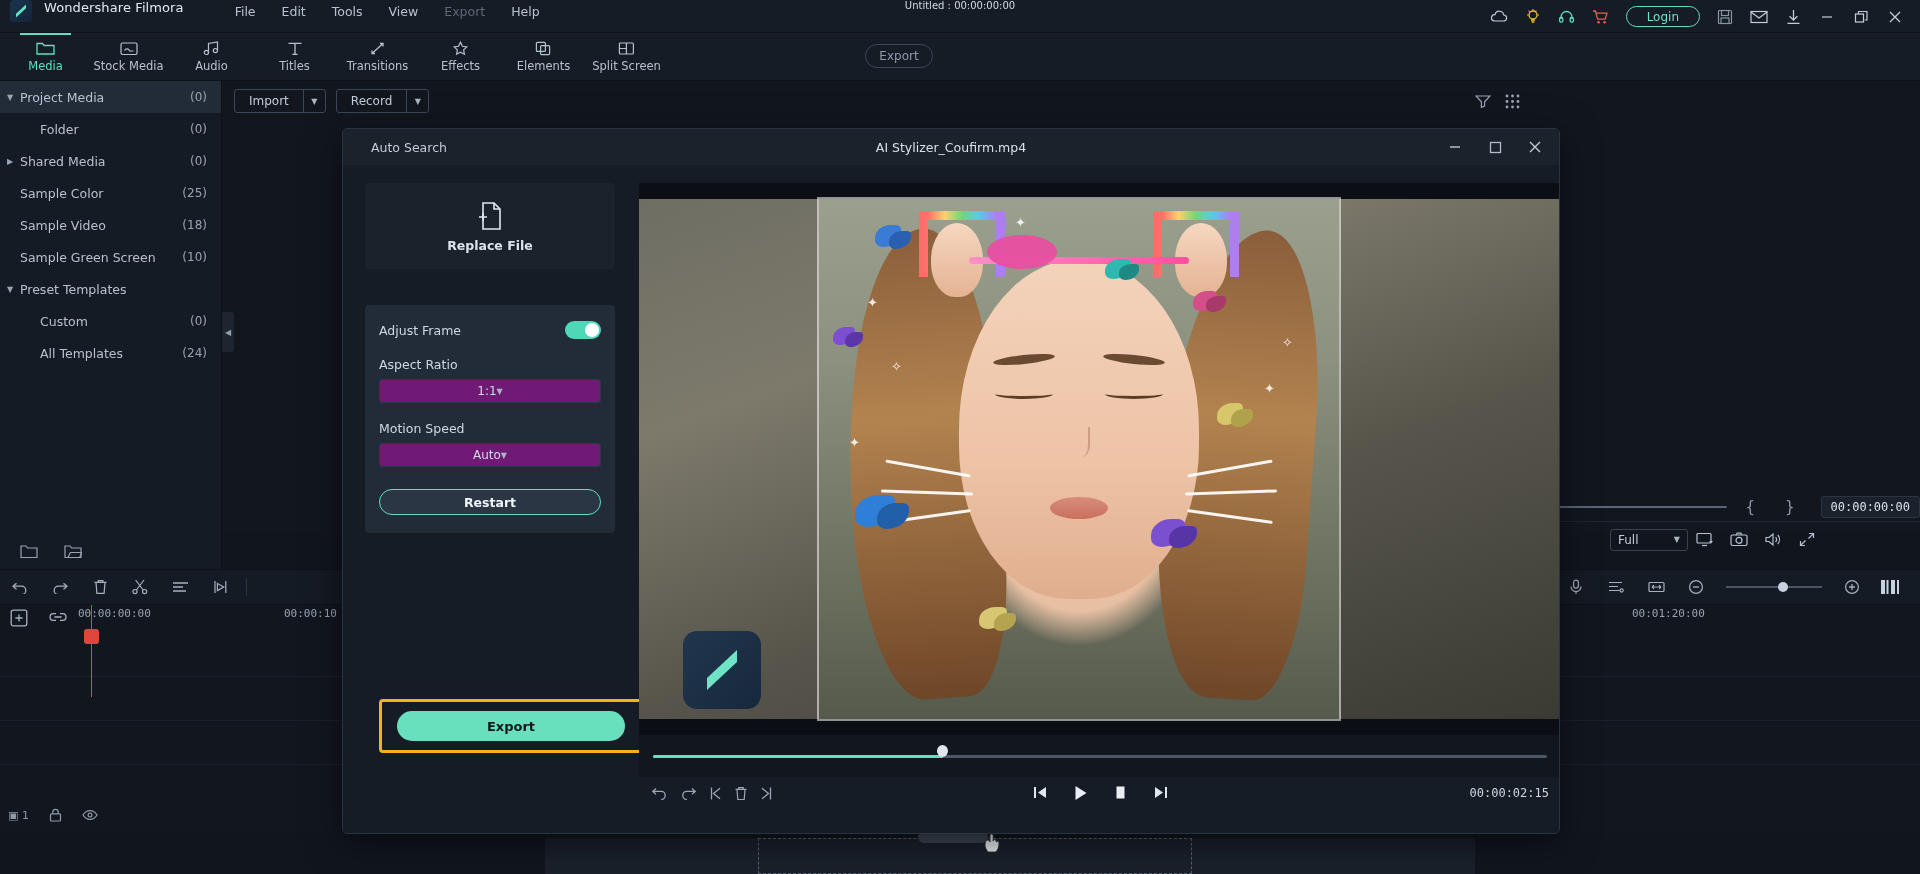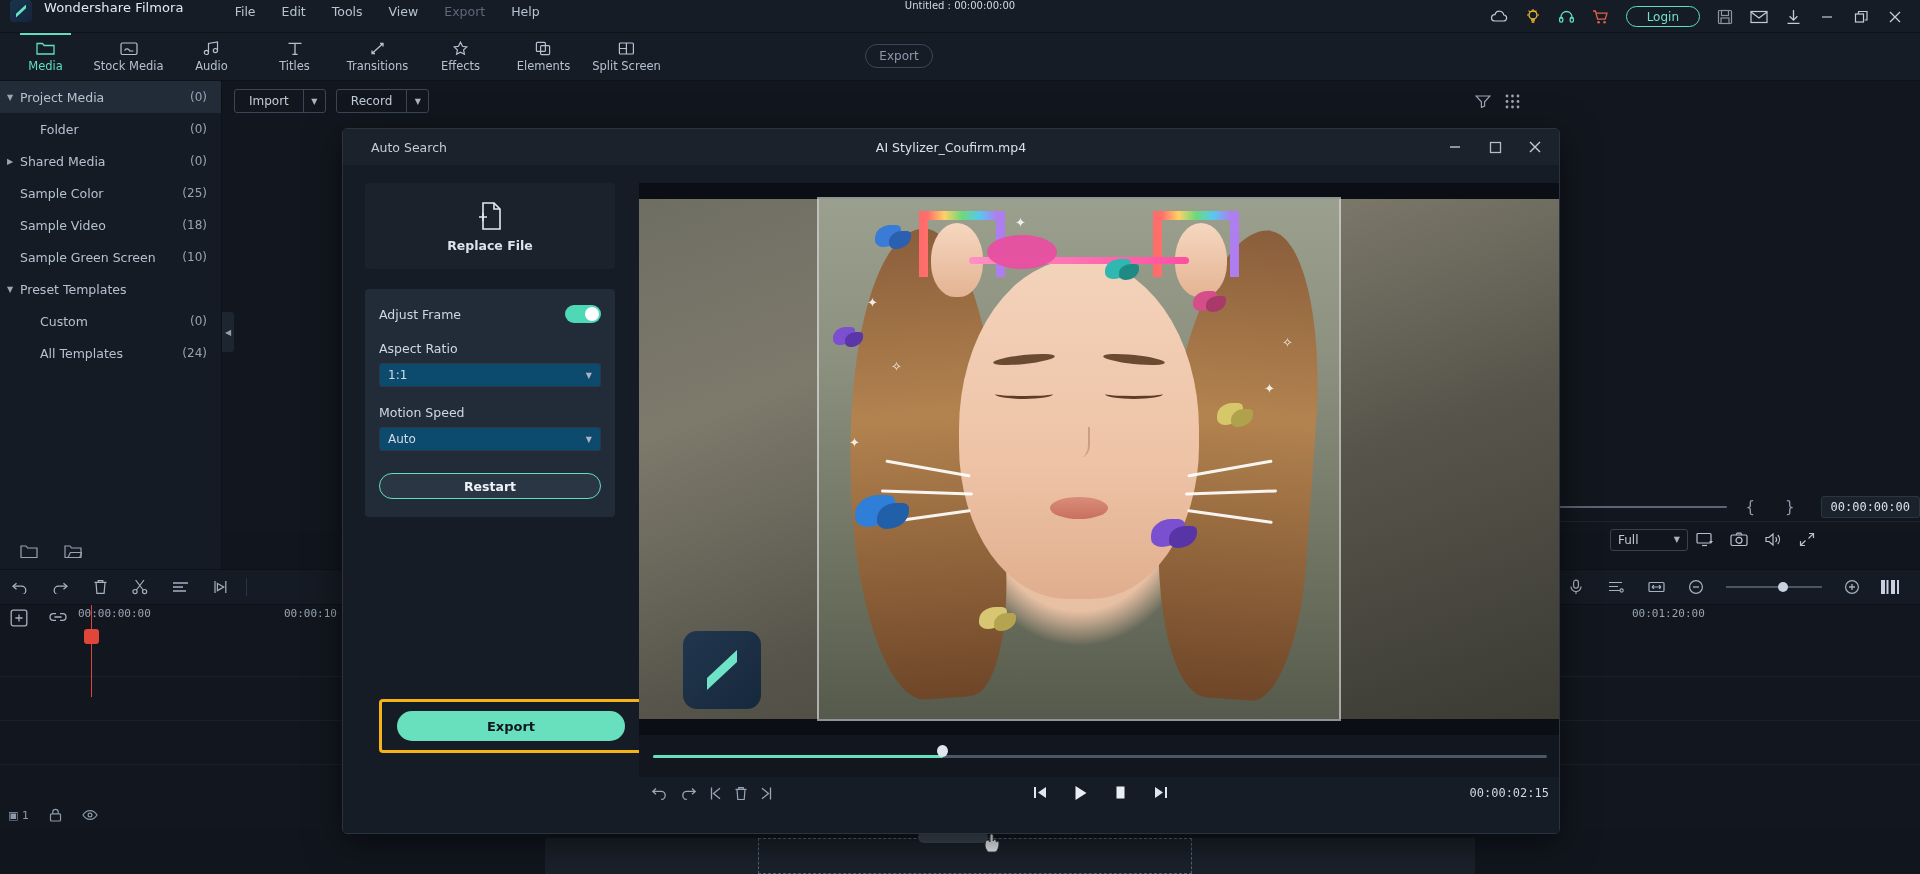--- a/index.html
+++ b/index.html
@@ -194,32 +194,32 @@
   .dlg-body{position:absolute;left:0;top:36px;width:1218px;height:670px;background:#161c26;}
 
   
   .cfg{position:absolute;left:22px;top:18px;width:250px;}
   .replace-card{
     width:250px;height:86px;background:#1b222c;border-radius:4px;
     display:flex;flex-direction:column;align-items:center;justify-content:center;gap:6px;cursor:pointer;
   }
   .replace-card .lab{font-size:12.5px;color:#dce3ec;font-weight:bold;}
   .cfg-card{
-    margin-top:20px;width:250px;background:#222c39;border-radius:4px;padding:16px 14px 18px 14px;
+    margin-top:36px;width:250px;background:#222c39;border-radius:4px;padding:16px 14px 18px 14px;
   }
   .row-toggle{display:flex;align-items:center;justify-content:space-between;}
   .row-toggle .lab{font-size:12.5px;color:#cfd7e2;}
   .toggle{
     width:36px;height:18px;border-radius:9px;background:#4fd8b6;position:relative;cursor:pointer;
   }
   .toggle .knob{position:absolute;right:2px;top:2px;width:14px;height:14px;border-radius:50%;background:#fff;}
   .fld-label{font-size:12.5px;color:#cfd7e2;margin-top:18px;margin-bottom:7px;}
   .select{
-    width:222px;height:24px;background:#0c4a6e;border:1px solid #2d3846;border-radius:3px;
-    display:flex;align-items:center;justify-content:space-between;padding:0 8px;font-size:12px;color:#d2dae4;cursor:pointer;
+    width:222px;height:24px;background:#701a75;border:1px solid #2d3846;border-radius:3px;
+    display:flex;align-items:center;justify-content:center;padding:0 8px;font-size:12px;color:#d2dae4;cursor:pointer;
   }
   .select .cv{font-size:8px;color:#aab5c3;}
   .restart{
     margin-top:22px;width:222px;height:26px;border:1px solid #5fdfc0;border-radius:13px;background:#2b3644;
     color:#eef3f8;font-size:12.5px;font-weight:bold;display:flex;align-items:center;justify-content:center;cursor:pointer;
   }
   .export-wrap{
     position:absolute;left:14px;top:516px;width:264px;height:54px;border:3px solid #f5b317;border-radius:4px;
     display:flex;align-items:center;justify-content:center;
   }

